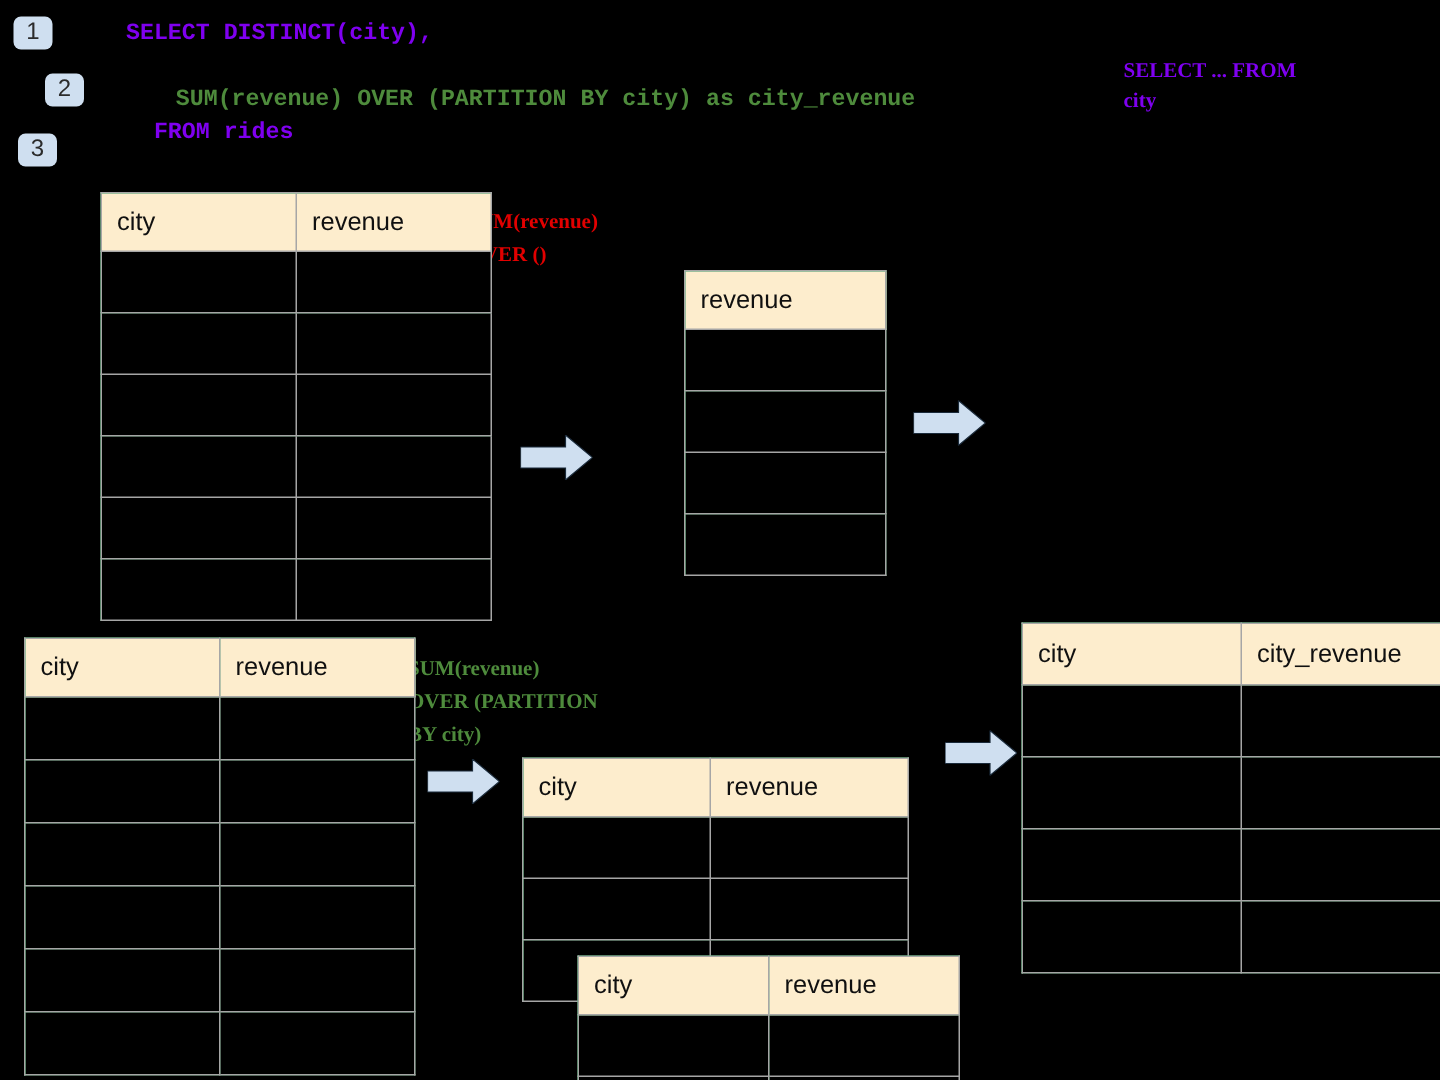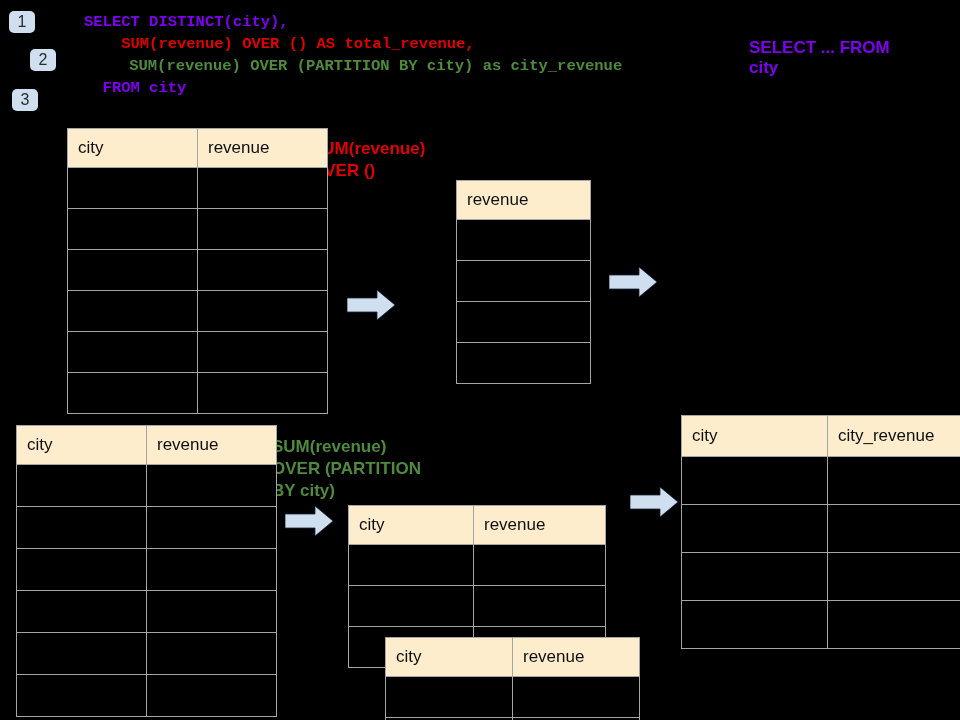--- a/index.html
+++ b/index.html
@@ -39,22 +39,22 @@
     white-space: pre;
     font-weight: bold;
     letter-spacing: 0px;
   }
   .c-purple { color: #7f00f0; }
   .c-red    { color: #e20000; }
   .c-green  { color: #4e8b3c; }
 
   .annot {
     position: absolute;
-    font-family: Liberation Sans, sans-serif;
-    font-size: 17px;
+    font-family: Liberation Serif, serif;
+    font-size: 14px;
     line-height: 21.5px;
     white-space: pre;
     font-weight: bold;
   }
 
   
   .tbl {
     position: absolute;
     border-collapse: collapse;
     table-layout: fixed;
@@ -86,23 +86,22 @@
 </head>
 <body>
 
 <div id="canvas">
 
   <div class="badge" style="left:9px; top:11px;">1</div>
   <div class="badge" style="left:30px; top:49px;">2</div>
   <div class="badge" style="left:12px; top:89px;">3</div>
 
   <div class="code c-purple" style="left:84px; top:12px;">SELECT DISTINCT(city),</div>
-  <div class="code c-red" style="left:84px; top:34px;">    SUM(revenue) OVER () AS total_revenue,</div>
-  <div class="code c-green" style="left:92px; top:56px;">    SUM(revenue) OVER (PARTITION BY city) as city_revenue</div>
-  <div class="code c-purple" style="left:84px; top:78px;">  FROM city</div>
+  <div class="code c-green" style="left:80px; top:56px;">    SUM(revenue) OVER (PARTITION BY city) as city_revenue</div>
+  <div class="code c-purple" style="left:84px; top:78px;">  FROM rides</div>
 
   <div class="annot c-purple" style="left:749px; top:37px;">SELECT ... FROM</div>
   <div class="annot c-purple" style="left:749px; top:57px;">city</div>
 
   <div class="annot c-red" style="left:311px; top:138px;">SUM(revenue)</div>
   <div class="annot c-red" style="left:311px; top:160px;">OVER ()</div>
 
   <div class="annot c-green" style="left:272px; top:436px;">SUM(revenue)</div>
   <div class="annot c-green" style="left:272px; top:458px;">OVER (PARTITION</div>
   <div class="annot c-green" style="left:272px; top:480px;">BY city)</div>

